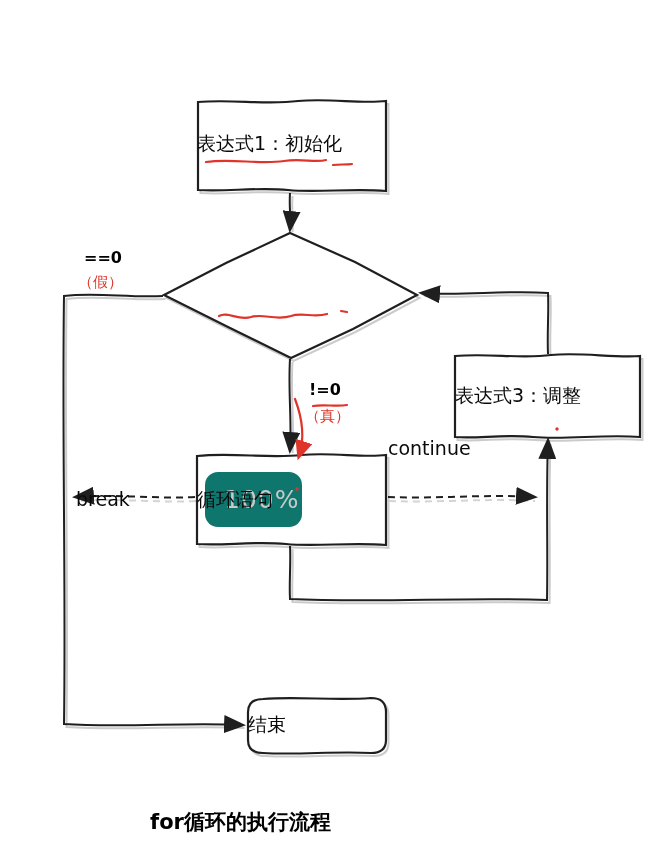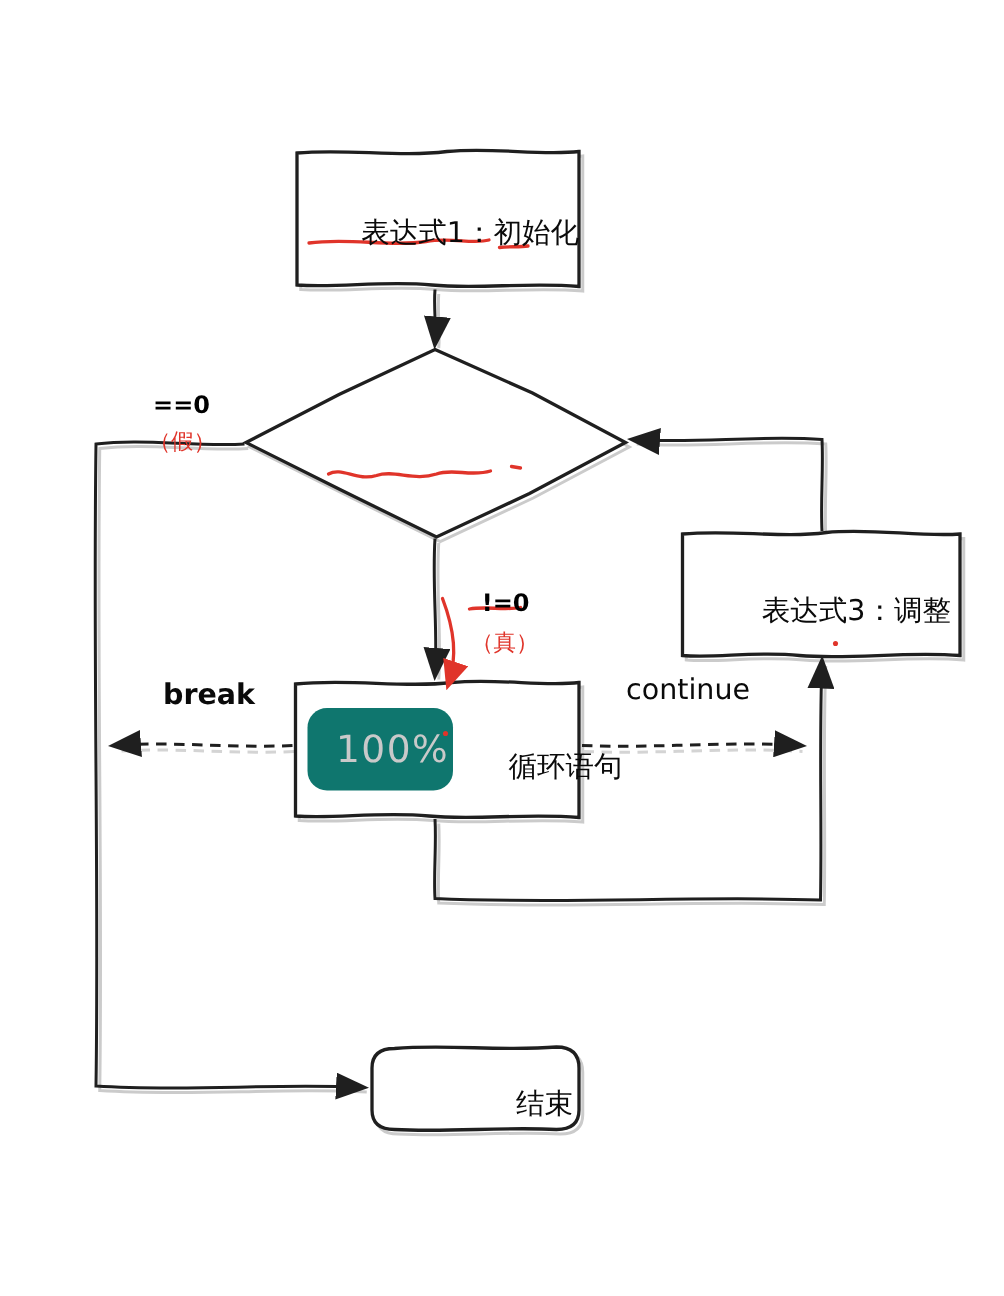--- a/index.html
+++ b/index.html
@@ -1,21 +1,21 @@
 <!DOCTYPE html>
 <html><head>
 <meta charset="utf-8">
 <style>
   html,body{margin:0;padding:0;background:#ffffff;}
   #stage{
     position:relative;width:669px;height:864px;background:#ffffff;overflow:hidden;
     font-family:"DejaVu Sans","Liberation Sans",sans-serif;color:#000;
   }
   #stage svg{position:absolute;left:0;top:0;}
-  .lbl{position:absolute;text-align:right;line-height:1.15;white-space:nowrap;margin-top:12px;}
+  .lbl{position:absolute;text-align:left;line-height:1.15;white-space:nowrap;}
   .node-lbl{font-size:19px;color:#0a0a0a;}
   .cond{font-size:16px;font-weight:700;color:#000;}
   .cond-note{font-size:15px;color:#e0342a;}
   .jump{font-size:19px;color:#0a0a0a;}
   .caption{font-size:21px;font-weight:700;color:#000;}
   .zoom-badge{
     position:absolute;left:205px;top:472px;width:97px;height:55px;
     background:#0f766e;border-radius:13px;
   }
   .zoom-badge span{
@@ -93,16 +93,17 @@
   <div class="lbl node-lbl" style="left:197px;top:133px;width:189px;">表达式1：初始化</div>
   <div class="lbl node-lbl" style="left:197px;top:489px;width:218px;">循环语句</div>
   <div class="lbl node-lbl" style="left:455px;top:385px;width:179px;">表达式3：调整</div>
   <div class="lbl node-lbl" style="left:248px;top:714px;width:134px;">结束</div>
 
   <div class="lbl cond" style="left:84px;top:249px;width:56px;">==0</div>
   <div class="lbl cond-note" style="left:78px;top:274px;width:66px;">（假）</div>
   <div class="lbl cond" style="left:309px;top:381px;width:44px;">!=0</div>
   <div class="lbl cond-note" style="left:305px;top:408px;width:54px;">（真）</div>
 
-  <div class="lbl jump" style="left:76px;top:441px;width:94px;font-weight:bold;">break</div>
+  <div class="lbl jump" style="left:76px;top:489px;width:94px;">break</div>
   <div class="lbl jump" style="left:388px;top:438px;width:112px;">continue</div>
 
+  <div class="lbl caption" style="left:150px;top:810px;width:330px;">for循环的执行流程</div>
 </div>
 
 </body></html>

